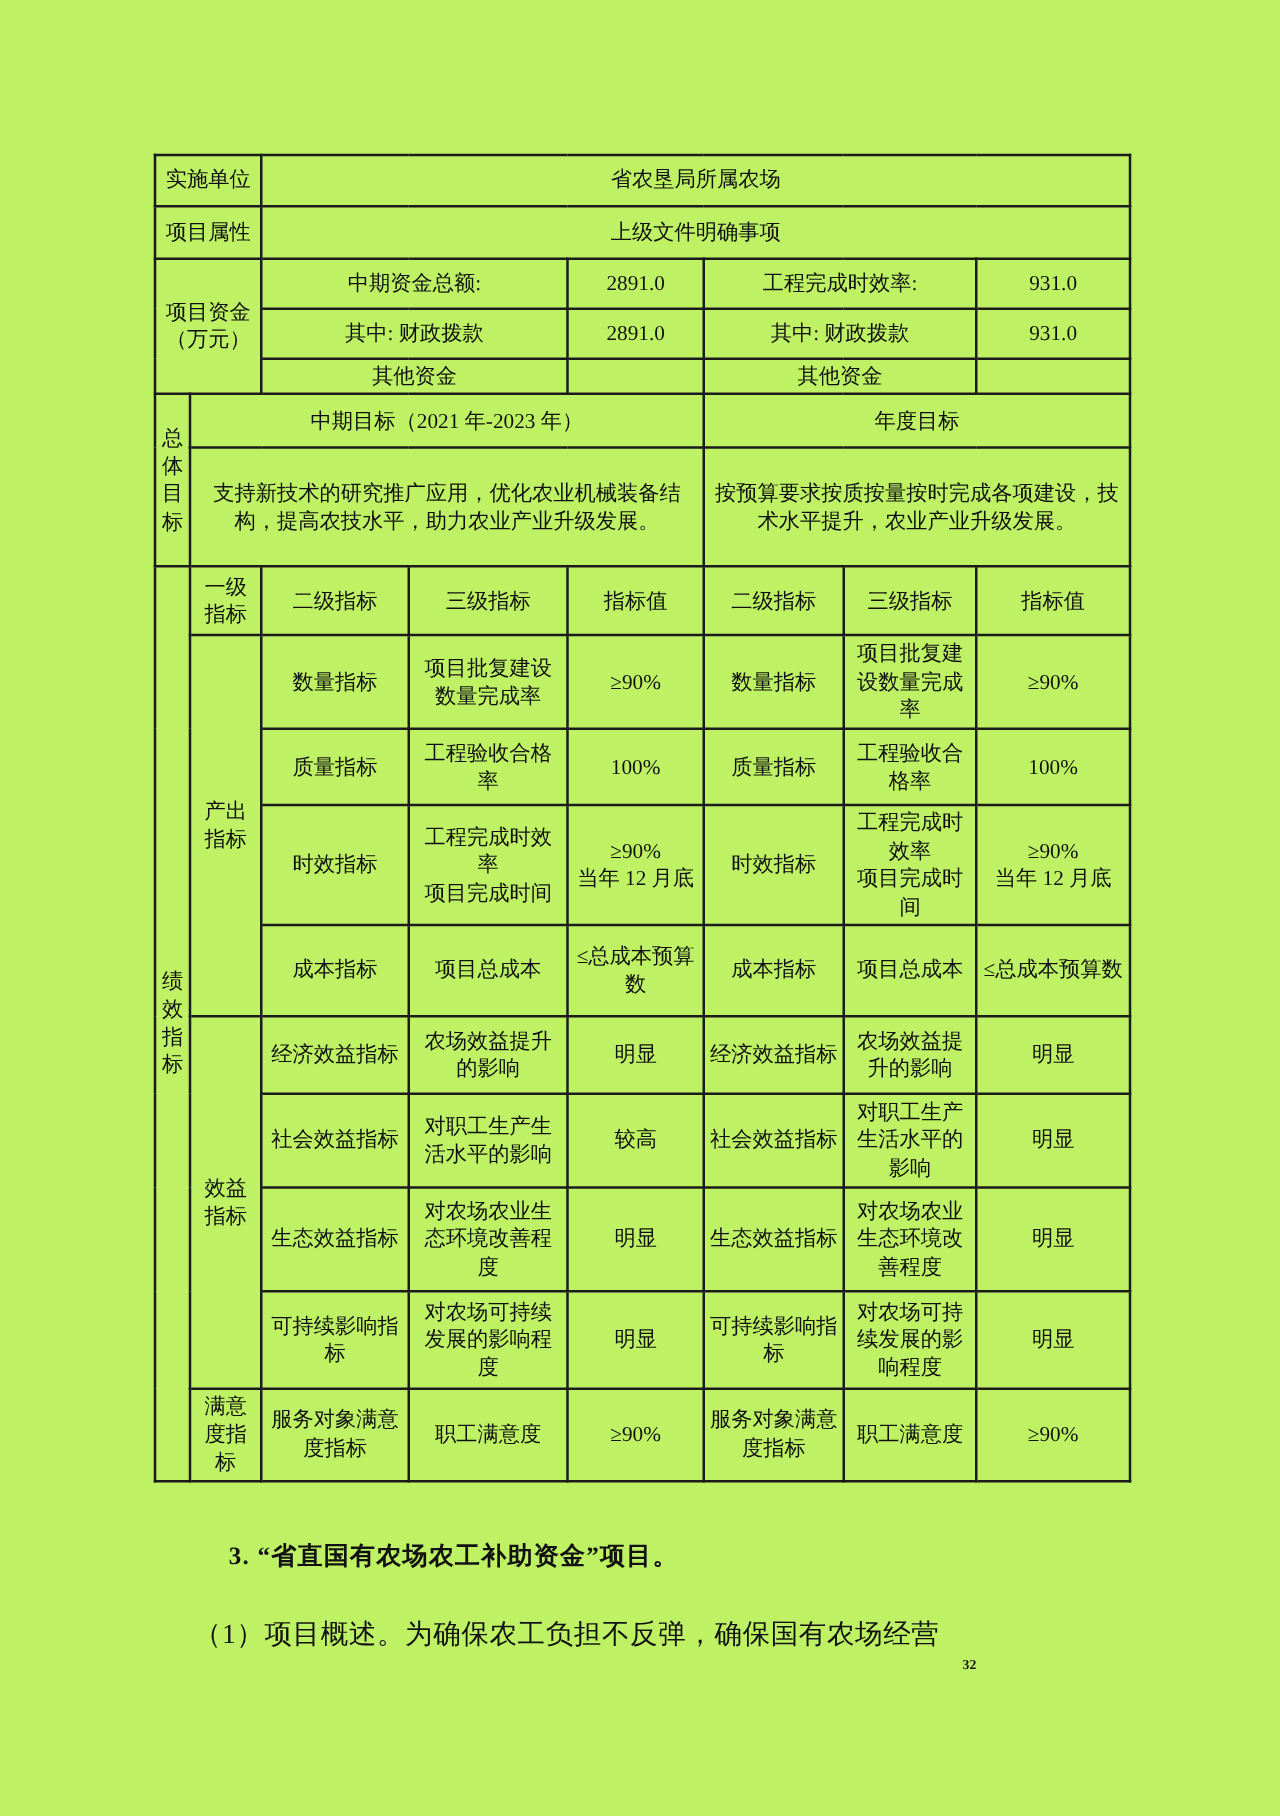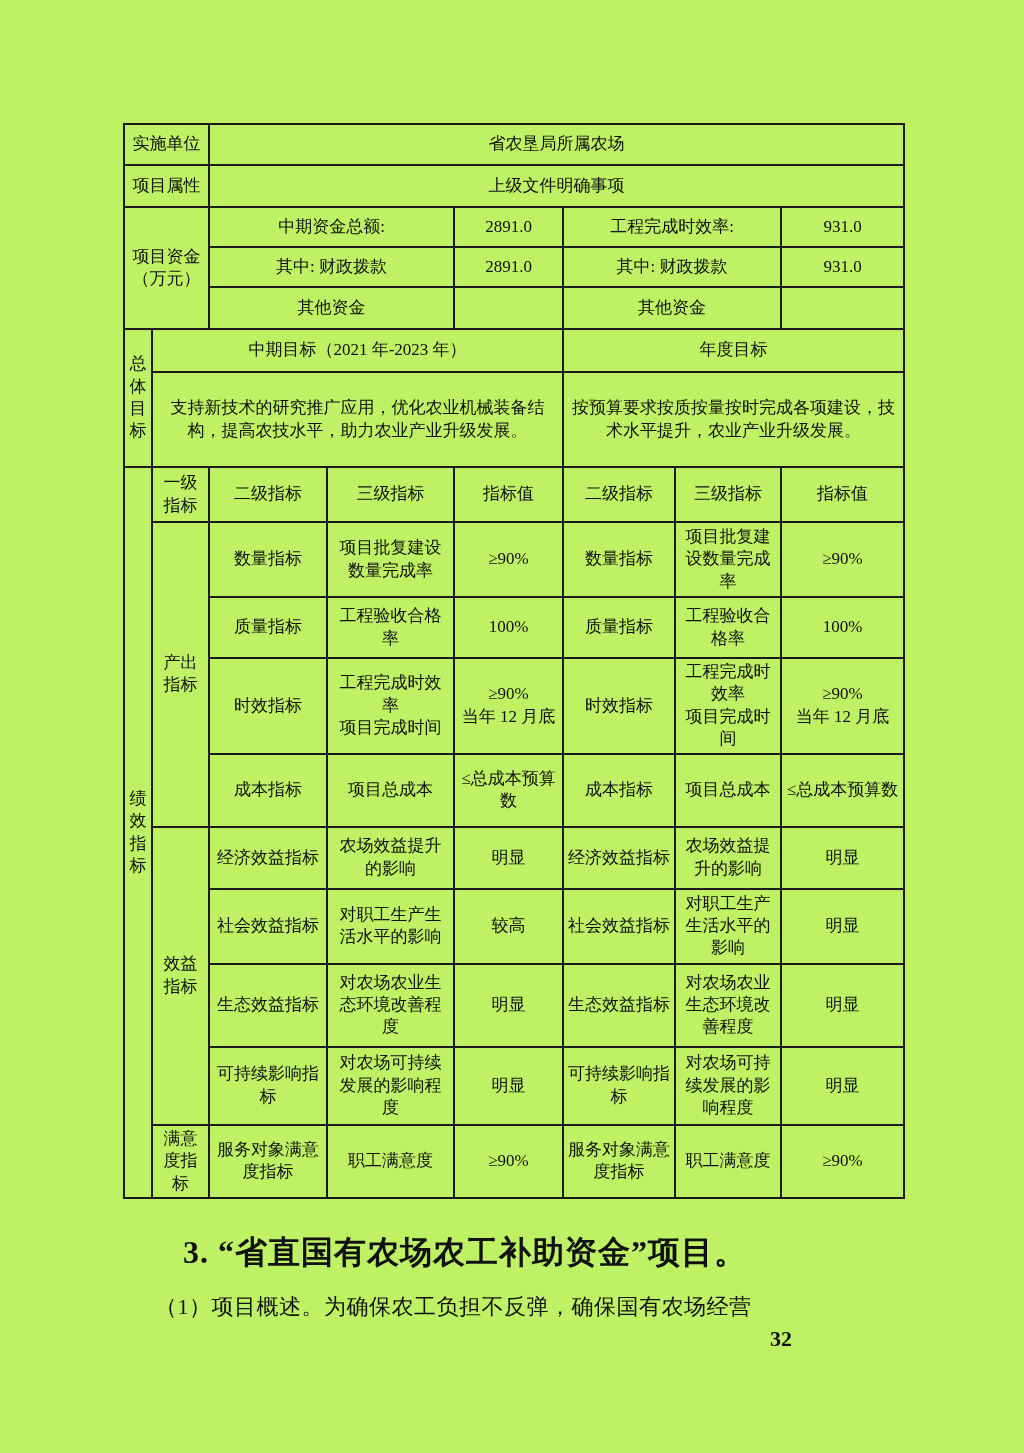--- a/index.html
+++ b/index.html
@@ -31,31 +31,31 @@
   }
   td.tl   { text-align:left;margin-top:20px; }
   td.tr-a { text-align:right; }
   td.pre  { white-space:pre-line; }
   td.goal { font-size:19px; line-height:1.45; }
   td.vhead{ padding:2px 3px; line-height:1.5; }
   td.l3   { text-align:left; padding:2px 2px 2px 3px; }
   
   .h3-title {
     position:absolute; left:183px; top:1231px;
-    font-size:32px; font-weight:bold; letter-spacing:1px;
+    font-size:20px; font-weight:bold; letter-spacing:1px;
     white-space:nowrap;
   }
   .para {
     position:absolute; left:155px; top:1292px;
     font-size:22px; letter-spacing:0.5px;
     white-space:nowrap;
   }
   .pageno {
     position:absolute; left:770px; top:1326px;
-    font-size:22px; font-weight:bold;text-align:right;
+    font-size:11px; font-weight:bold;text-align:right;
   }
 </style>
 </head>
 <body>
 
 <div class="page">
 
   <table class="main">
     <colgroup>
       <col style="width:28px">
@@ -86,21 +86,21 @@
       <td class="tr-a">2891.0</td>
       <td colspan="2" class="tl">工程完成时效率:</td>
       <td class="tr-a">931.0</td>
     </tr>
     <tr style="height:40px">
       <td colspan="2">其中: 财政拨款</td>
       <td class="tr-a">2891.0</td>
       <td colspan="2">其中: 财政拨款</td>
       <td class="tr-a">931.0</td>
     </tr>
-    <tr style="height:42px">
+    <tr style="height:28px">
       <td colspan="2">其他资金</td>
       <td class="tr-a"></td>
       <td colspan="2">其他资金</td>
       <td class="tr-a"></td>
     </tr>
 
     <tr style="height:43px">
       <td rowspan="2" class="vhead">总体目标</td>
       <td colspan="4">中期目标（2021 年-2023 年）</td>
       <td colspan="3">年度目标</td>

